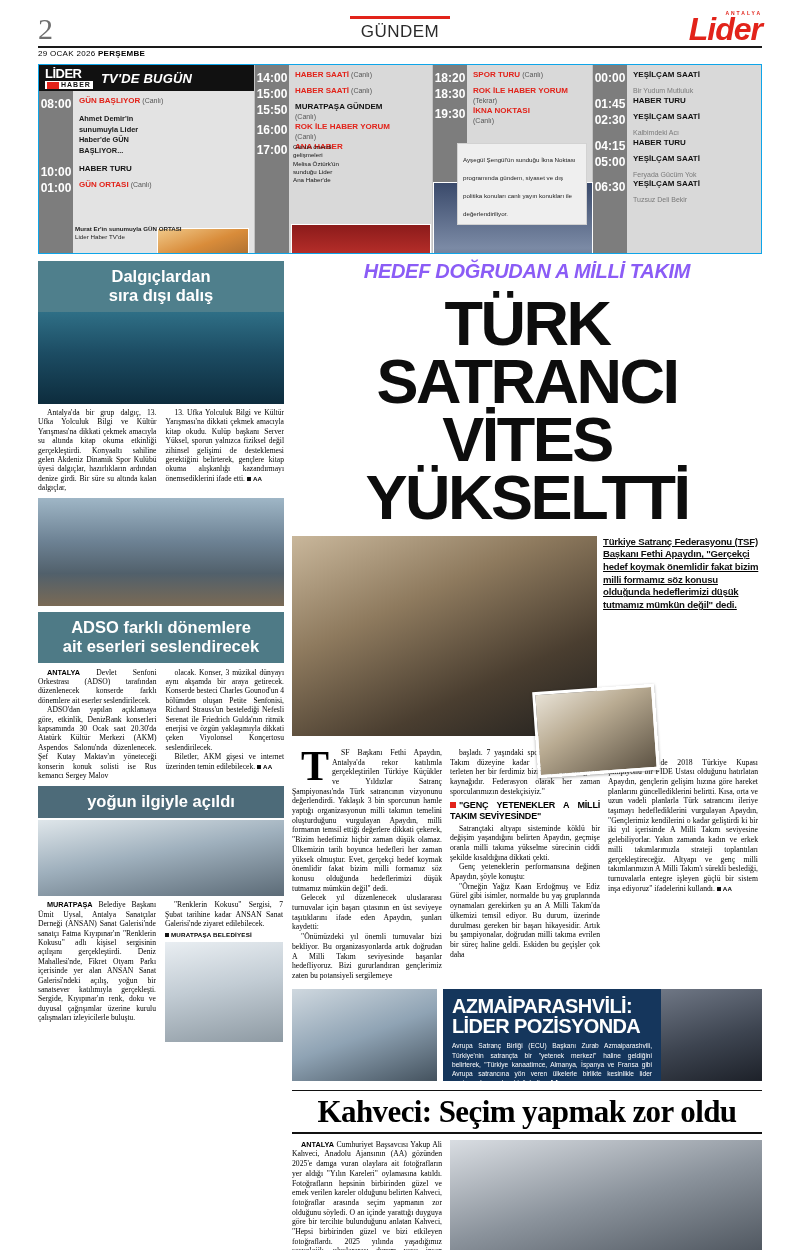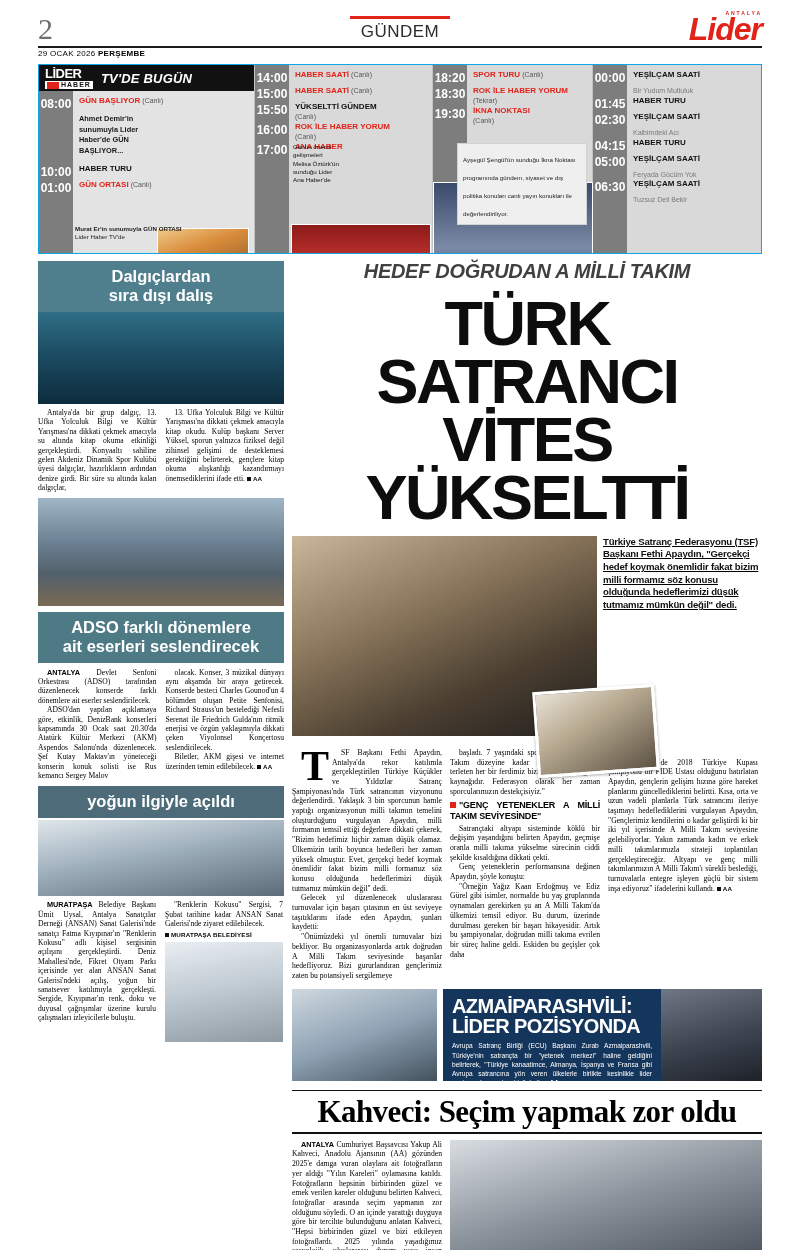--- a/index.html
+++ b/index.html
@@ -132,21 +132,21 @@
   .twocol { column-count:2; column-gap:9px; }
   .twocol p { margin:0; text-indent:9px; }
   .twocol p.first { text-indent:9px; }
   .src { font-family:"Liberation Sans", sans-serif; font-weight:700; font-size:6.2px; letter-spacing:.2px;}
   .sq { display:inline-block; width:4px; height:4px; background:#111; margin-right:2px; }
   .lead { font-family:"Liberation Sans", sans-serif; font-weight:700; font-size:7.3px; }
 
   
   .kicker {
     font-family:"Liberation Sans", sans-serif; font-weight:700; font-style:italic;
-    color:#404040; font-size:20px; text-align:center; letter-spacing:-.3px; line-height:1;
+    color:#8b5cf6; font-size:20px; text-align:center; letter-spacing:-.3px; line-height:1;
   }
   .headline {
     font-family:"Liberation Sans", sans-serif; font-weight:700; color:#0d0d0d;
     font-size:63px; line-height:.92; letter-spacing:-2.5px; text-align:center;
     margin-top:14px;
   }
 
   .spot {
     font-family:"Liberation Sans", sans-serif; font-size:9.6px; font-weight:700;
     line-height:1.32; color:#111; letter-spacing:-.2px;
@@ -258,21 +258,21 @@
         <div class="srow">
             <div class="stime">14:00</div>
           <div class="sname"><span class="red">HABER SAATİ</span> <span class="lt">(Canlı)</span></div>
           </div>
         <div class="srow">
             <div class="stime">15:00</div>
           <div class="sname"><span class="red">HABER SAATİ</span> <span class="lt">(Canlı)</span></div>
           </div>
         <div class="srow">
             <div class="stime">15:50</div>
-          <div class="sname"><span class="blk">YÜKSELTTİ GÜNDEM</span><br><span class="lt">(Canlı)</span></div>
+          <div class="sname"><span class="blk">MURATPAŞA GÜNDEM</span><br><span class="lt">(Canlı)</span></div>
           </div>
         <div class="srow">
             <div class="stime">16:00</div>
           <div class="sname"><span class="red">ROK İLE HABER YORUM</span><br><span class="lt">(Canlı)</span></div>
           </div>
         <div class="srow">
             <div class="stime">17:00</div>
           <div class="sname"><span class="red">ANA HABER</span></div>
           </div>
       </div>

